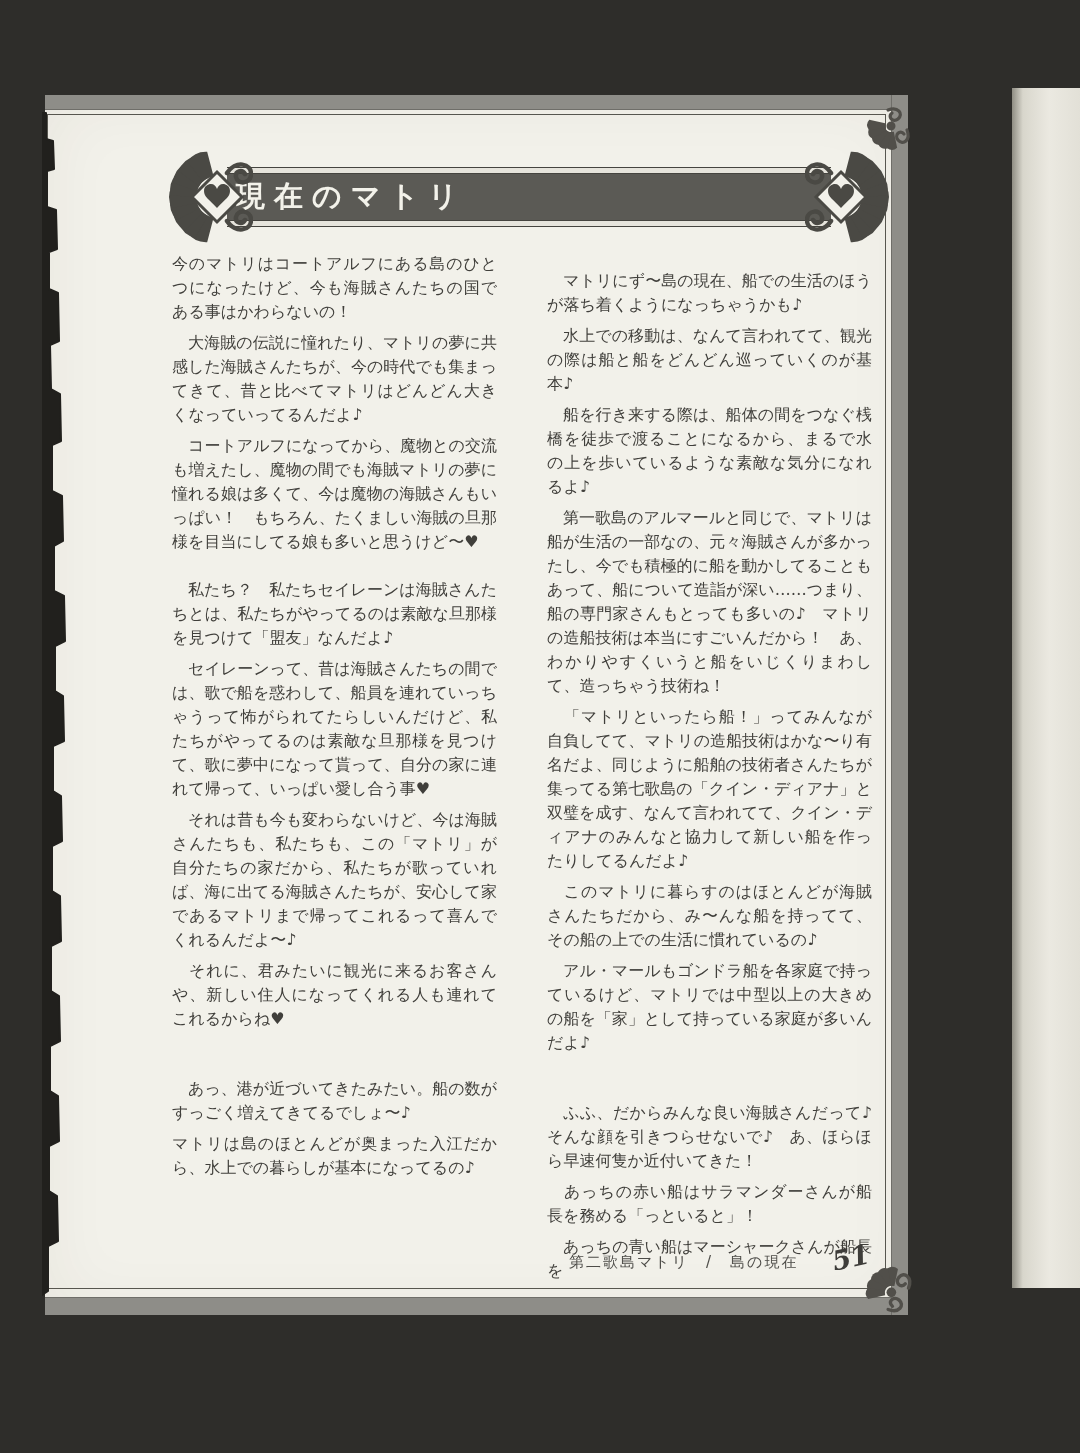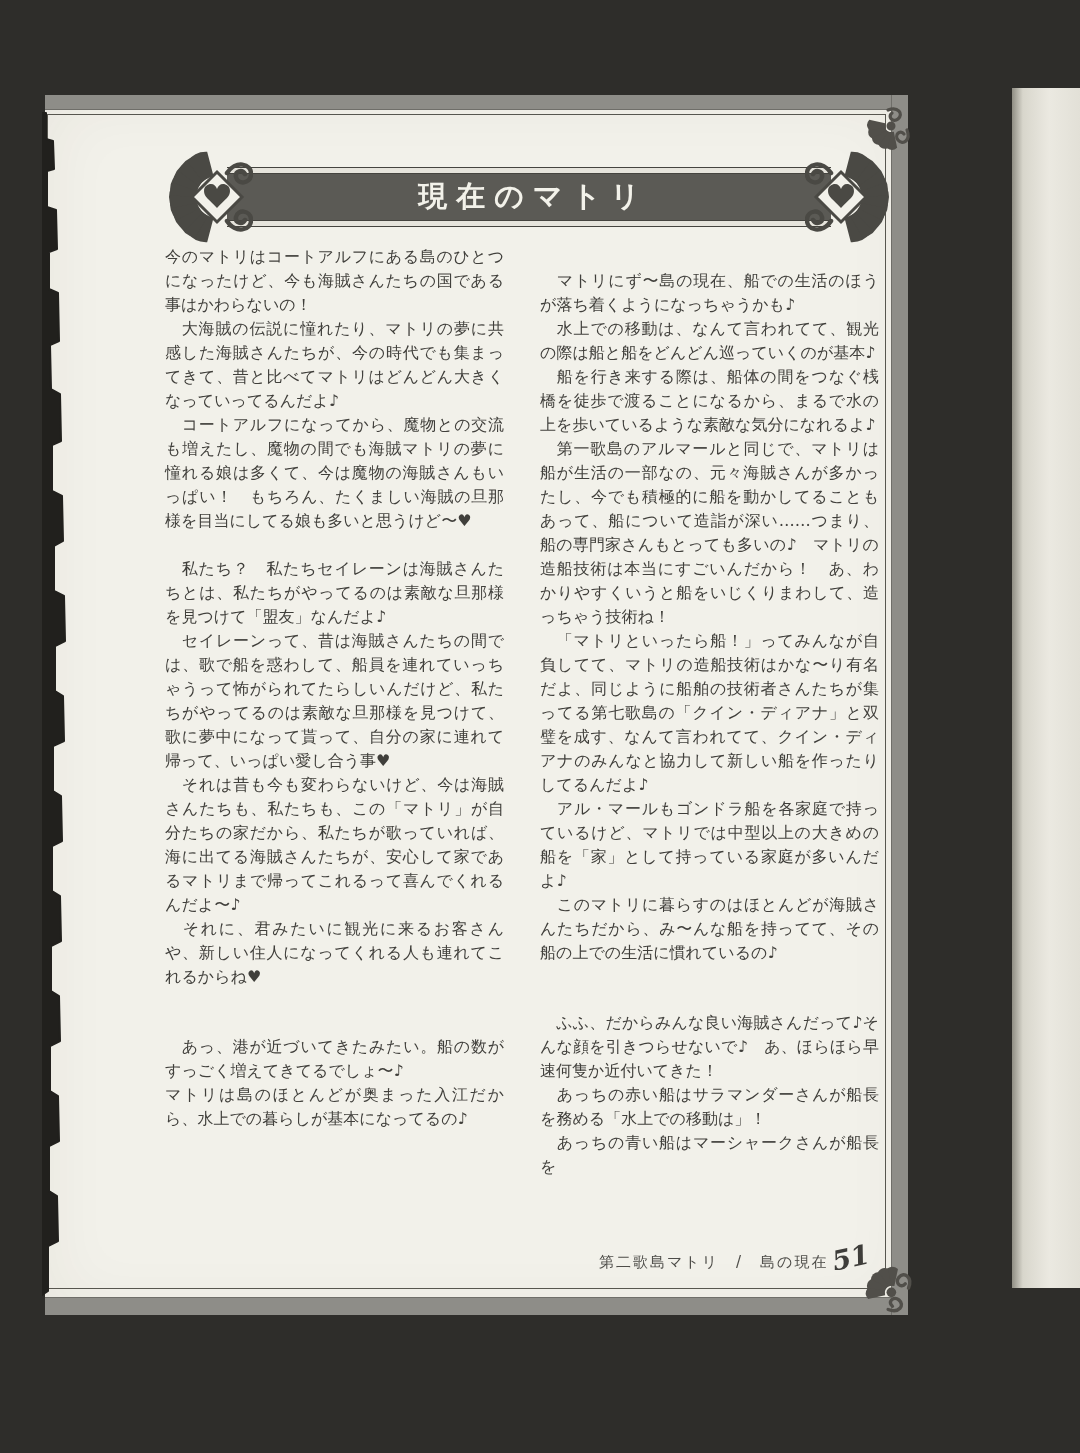--- a/index.html
+++ b/index.html
@@ -35,44 +35,44 @@
   }
   .banner-ornament { width:110px; height:92px; flex:none; position:relative; z-index:2; }
   .banner-ornament.flip { transform:scaleX(-1); }
   .banner-bar-outer {
     flex:1; margin:0 -26px; position:relative; z-index:1;
     border-top:1px solid #45443f; border-bottom:1px solid #45443f;
     background:#e6e4dc; padding:5px 0;
   }
   .banner-bar-inner {
     background:#5b5a55; border-top:1px solid #45443f; border-bottom:1px solid #45443f;
-    height:46px; display:flex; align-items:center; justify-content:center;
+    height:46px; display:flex; align-items:center; 
   }
   .banner-title {
     color:#f3f2ea; font-size:29px; font-weight:bold; letter-spacing:9px;
     text-indent:9px; white-space:nowrap;
   }
 
   
   .columns {
     position:absolute; top:150px; left:120px; width:714px;
     display:flex; gap:36px; z-index:1;
   }
   .col { width:339px; }
   .col p {
-    margin:0; font-size:16px; line-height:24px; color:#403f3b;
+    margin:7px; font-size:16px; line-height:24px; color:#403f3b;
     text-align:justify; text-justify:inter-ideograph;
   }
   .gap-1 { margin-top:24px !important; }
   .gap-2 { margin-top:46px !important; }
 
   
   .footer {
     position:absolute; right:38px; bottom:42px;
-    display:flex; align-items:baseline; gap:4px; z-index:3;
+    display:flex; align-items:baseline; gap:34px; z-index:3;
   }
   .footer-section {
     font-family:"DejaVu Sans","Liberation Sans",sans-serif;
     font-size:15px; letter-spacing:2px; color:#4d4c48;
   }
   .page-number {
     font-size:27px; font-style:italic; font-weight:bold; color:#3e3d3a;
     transform:rotate(-12deg); display:inline-block;
   }
 
@@ -188,24 +188,24 @@
       <p>　それに、君みたいに観光に来るお客さんや、新しい住人になってくれる人も連れてこれるからね♥</p>
       <p class="gap-2">　あっ、港が近づいてきたみたい。船の数がすっごく増えてきてるでしょ〜♪</p>
       <p>マトリは島のほとんどが奥まった入江だから、水上での暮らしが基本になってるの♪</p>
     </div>
     <div class="col">
       <p class="gap-1">　マトリにず〜島の現在、船での生活のほうが落ち着くようになっちゃうかも♪</p>
       <p>　水上での移動は、なんて言われてて、観光の際は船と船をどんどん巡っていくのが基本♪</p>
       <p>　船を行き来する際は、船体の間をつなぐ桟橋を徒歩で渡ることになるから、まるで水の上を歩いているような素敵な気分になれるよ♪</p>
       <p>　第一歌島のアルマールと同じで、マトリは船が生活の一部なの、元々海賊さんが多かったし、今でも積極的に船を動かしてることもあって、船について造詣が深い……つまり、船の専門家さんもとっても多いの♪　マトリの造船技術は本当にすごいんだから！　あ、わかりやすくいうと船をいじくりまわして、造っちゃう技術ね！</p>
       <p>　「マトリといったら船！」ってみんなが自負してて、マトリの造船技術はかな〜り有名だよ、同じように船舶の技術者さんたちが集ってる第七歌島の「クイン・ディアナ」と双璧を成す、なんて言われてて、クイン・ディアナのみんなと協力して新しい船を作ったりしてるんだよ♪</p>
+      <p>　このマトリに暮らすのはほとんどが海賊さんたちだから、み〜んな船を持ってて、その船の上での生活に慣れているの♪</p>
       <p>　アル・マールもゴンドラ船を各家庭で持っているけど、マトリでは中型以上の大きめの船を「家」として持っている家庭が多いんだよ♪</p>
-      <p>　このマトリに暮らすのはほとんどが海賊さんたちだから、み〜んな船を持ってて、その船の上での生活に慣れているの♪</p>
       <p class="gap-2">　ふふ、だからみんな良い海賊さんだって♪そんな顔を引きつらせないで♪　あ、ほらほら早速何隻か近付いてきた！</p>
-      <p>　あっちの赤い船はサラマンダーさんが船長を務める「水上での移動は」！</p>
+      <p>　あっちの赤い船はサラマンダーさんが船長を務める「っといると」！</p>
       <p>　あっちの青い船はマーシャークさんが船長を</p>
     </div>
   </div>
 
   <div class="footer">
     <span class="footer-section">第二歌島マトリ　/　島の現在</span>
     <span class="page-number">51</span>
   </div>
 
 </div>

